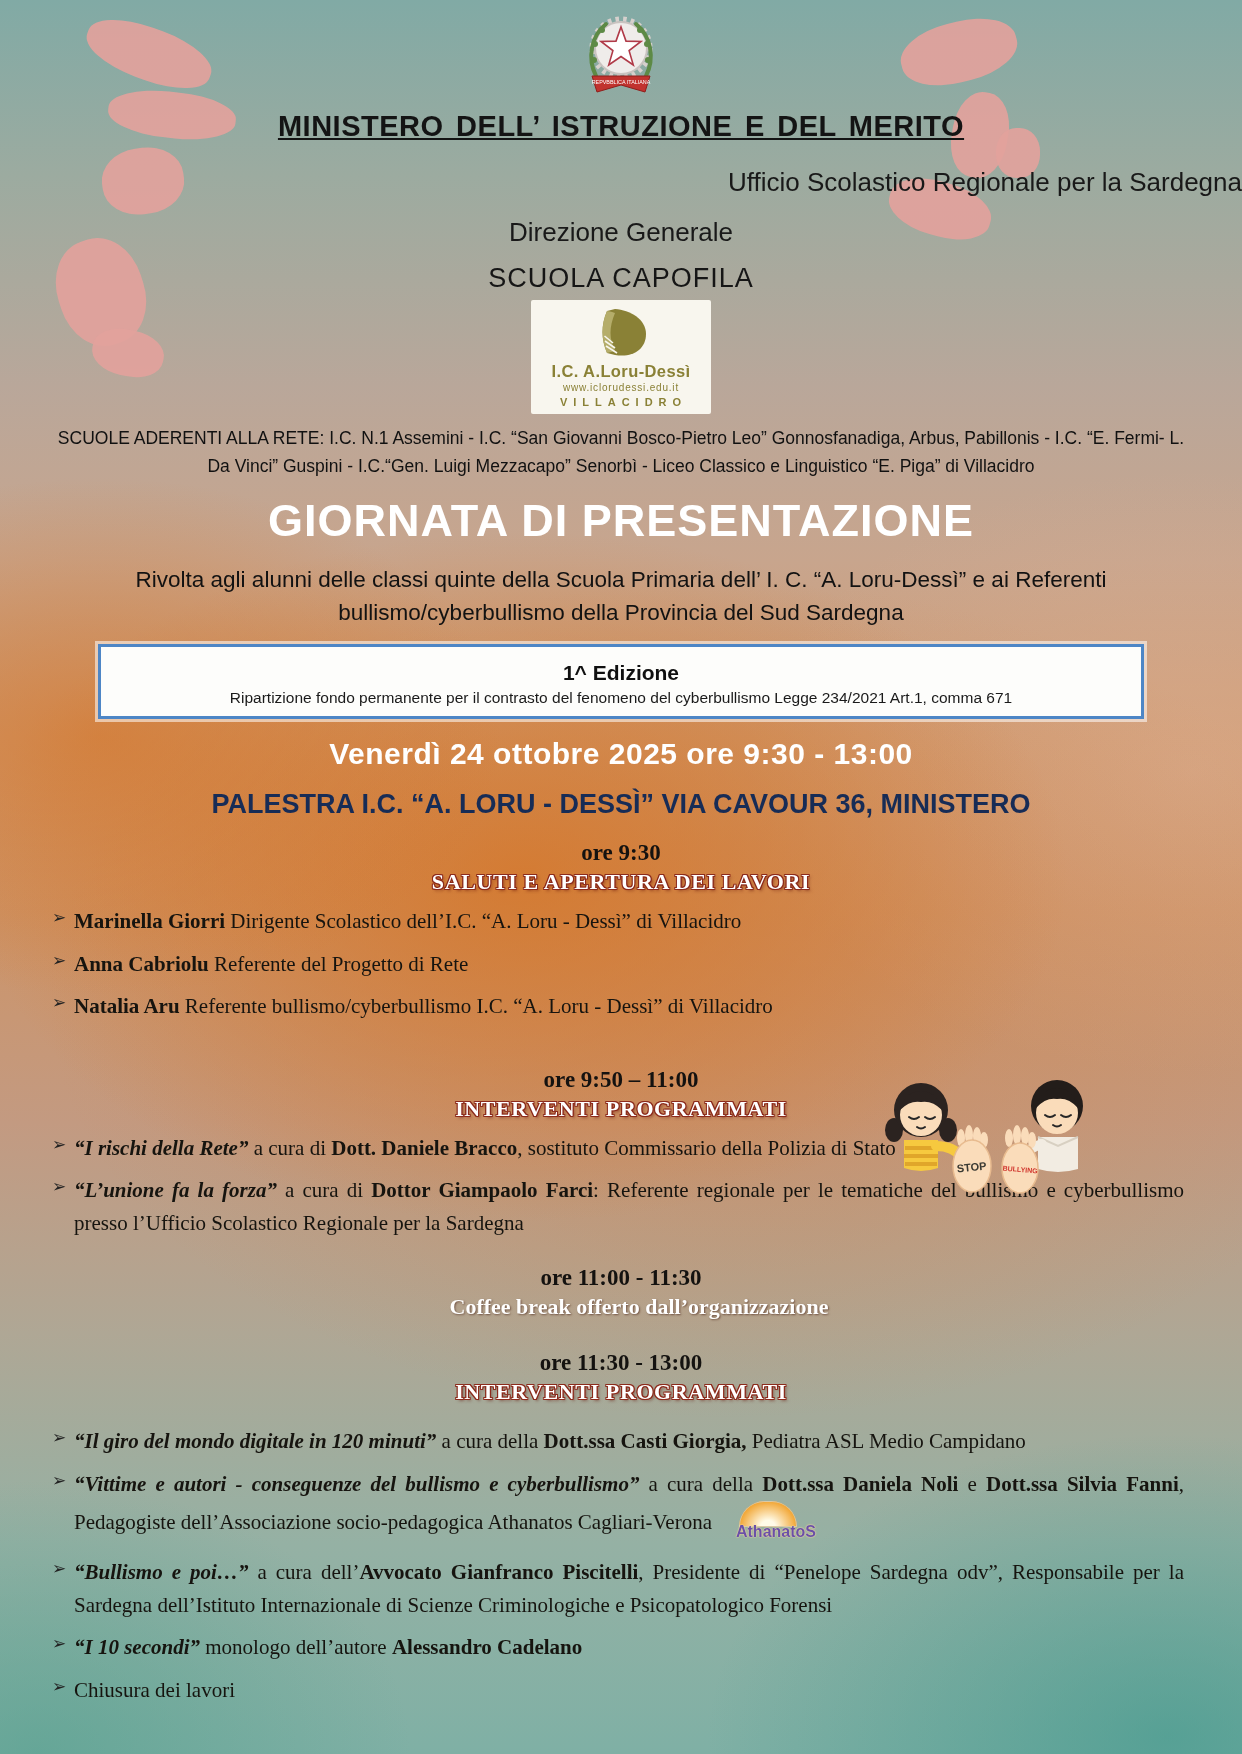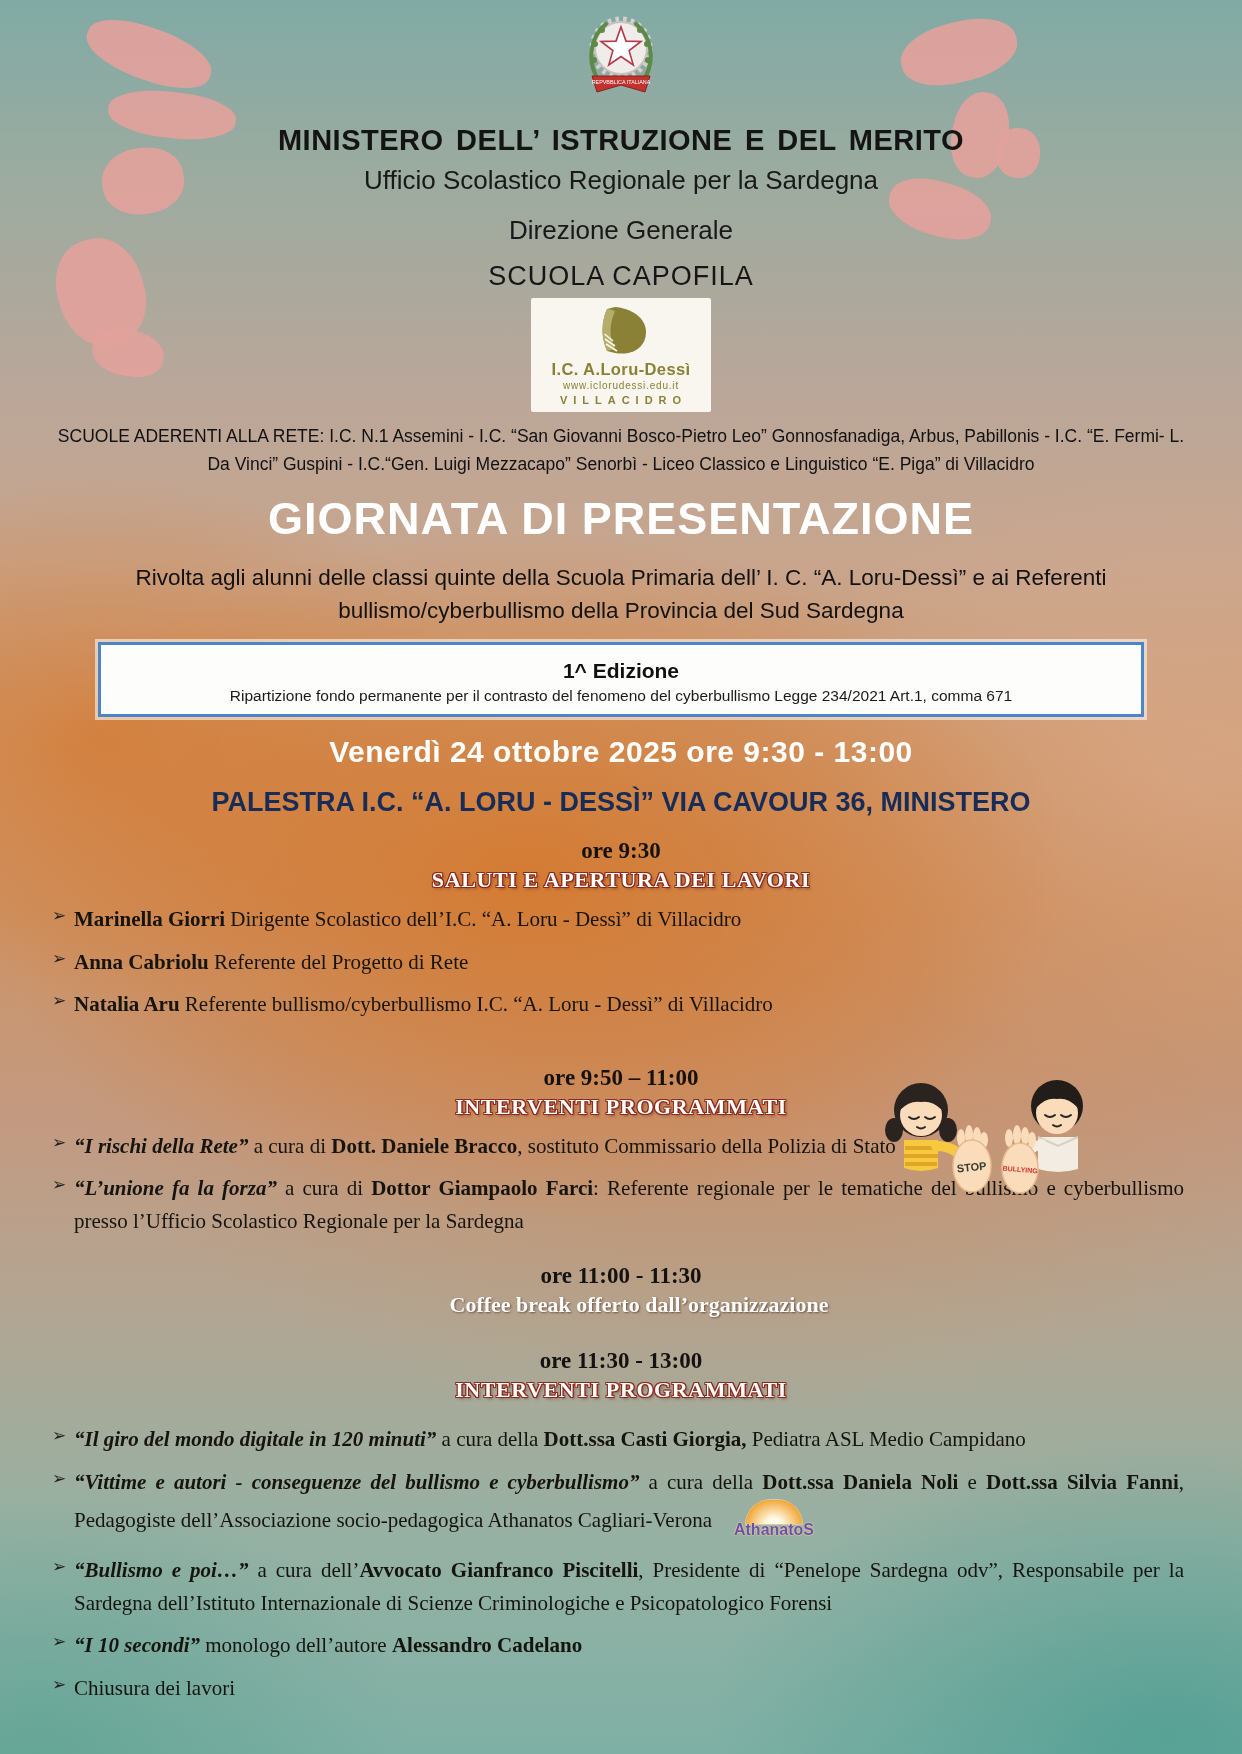--- a/index.html
+++ b/index.html
@@ -19,22 +19,22 @@
   .b1{left:84px;top:28px;width:130px;height:52px;transform:rotate(20deg);}
   .b2{left:108px;top:92px;width:128px;height:46px;transform:rotate(6deg);}
   .b3{left:102px;top:148px;width:82px;height:66px;transform:rotate(-8deg);}
   .b4{left:58px;top:238px;width:86px;height:108px;transform:rotate(-18deg);}
   .b5{left:92px;top:330px;width:72px;height:46px;transform:rotate(12deg);}
   .b6{left:900px;top:22px;width:118px;height:60px;transform:rotate(-14deg);}
   .b7{left:952px;top:92px;width:56px;height:86px;transform:rotate(10deg);}
   .b8{left:888px;top:182px;width:104px;height:54px;transform:rotate(16deg);}
   .b9{left:996px;top:128px;width:44px;height:50px;}
   .top{position:relative;text-align:center;padding-top:12px;font-family:"Liberation Sans",sans-serif;}
-  .ministry{margin-top:14px;font-size:29px;font-weight:700;color:#141414;letter-spacing:.5px;word-spacing:4px;}
-  .office{margin-top:8px;font-size:26px;color:#191919;}
+  .ministry{margin-top:0;font-size:29px;font-weight:700;color:#141414;letter-spacing:.5px;word-spacing:4px;text-decoration:underline;}
+  .office{margin-top:24px;font-size:26px;color:#191919;text-align:right;}
   .direction{margin-top:19px;font-size:26px;color:#191919;}
   .capofila{margin-top:15px;font-size:27px;color:#161616;letter-spacing:1px;}
   .logobox{width:168px;margin:6px auto 0;background:#f8f6ee;border-radius:2px;padding:8px 6px 6px;}
   .lg-name{font-size:16.5px;font-weight:700;color:#8a8136;letter-spacing:.4px;}
   .lg-url{font-size:10px;color:#8a8136;margin-top:1px;letter-spacing:.8px;}
   .lg-city{font-size:11px;font-weight:700;color:#8a8136;letter-spacing:6px;margin-top:3px;padding-left:5px;}
   .network{width:1128px;margin:10px auto 0;font-size:17.5px;line-height:1.62;color:#111;font-family:"Liberation Sans",sans-serif;}
   .giornata{position:relative;margin:14px 0 0;text-align:center;font-family:"Liberation Sans",sans-serif;
     font-size:45px;font-weight:700;color:#fff;letter-spacing:1px;}
   .rivolta{width:1060px;margin:16px auto 0;text-align:center;font-family:"Liberation Sans",sans-serif;
@@ -56,21 +56,21 @@
     text-shadow:1px 0 #8c2b1c,-1px 0 #8c2b1c,0 1px #8c2b1c,0 -1px #8c2b1c,1px 1px #8c2b1c,
       -1px -1px #8c2b1c,1px -1px #8c2b1c,-1px 1px #8c2b1c,2px 2px 3px rgba(100,20,10,.5);}
   .coffee{margin-top:3px;font-size:22px;font-weight:700;color:#fff;
     text-shadow:1px 1px 2px rgba(60,20,10,.55);margin-left:36px;}
   .bullets{margin-top:8px;}
   .bullet{position:relative;margin:10px 58px 10px 0;padding-left:74px;font-size:21px;
     line-height:1.55;text-align:justify;color:#16140f;}
   .arr{position:absolute;left:52px;top:0;font-size:17px;color:#222;}
   .bn{font-weight:700;}
   .tt{font-weight:700;font-style:italic;}
-  .ath{display:inline-block;vertical-align:middle;text-align:center;width:96px;margin-left:14px;}
+  .ath{display:inline-block;vertical-align:middle;text-align:right;width:96px;margin-left:8px;}
   .ath-dome{display:block;width:58px;height:26px;margin:0 auto -13px;border-radius:58px 58px 0 0;
     background:radial-gradient(ellipse at 50% 100%, #fffbe8 18%, #f2a93b 68%, #e98f2e 100%);
     box-shadow:inset 0 0 0 1px #d9c9a8;}
   .ath-text{font-family:"Liberation Sans",sans-serif;font-weight:700;font-size:16px;color:#6a50a8;
     text-shadow:0 0 2px #ffd67a,0 0 1px #fff;}
   .cartoon{position:absolute;top:1076px;right:140px;width:222px;height:152px;}
 </style>
 </head>
 <body>
 

